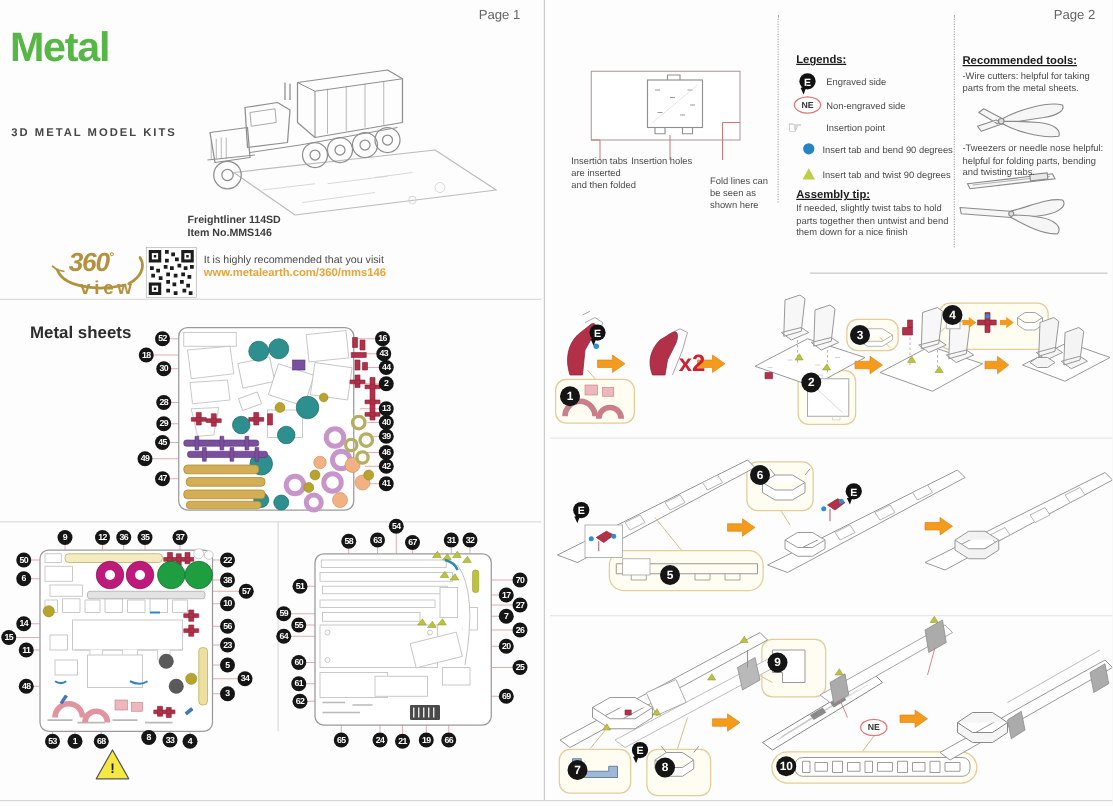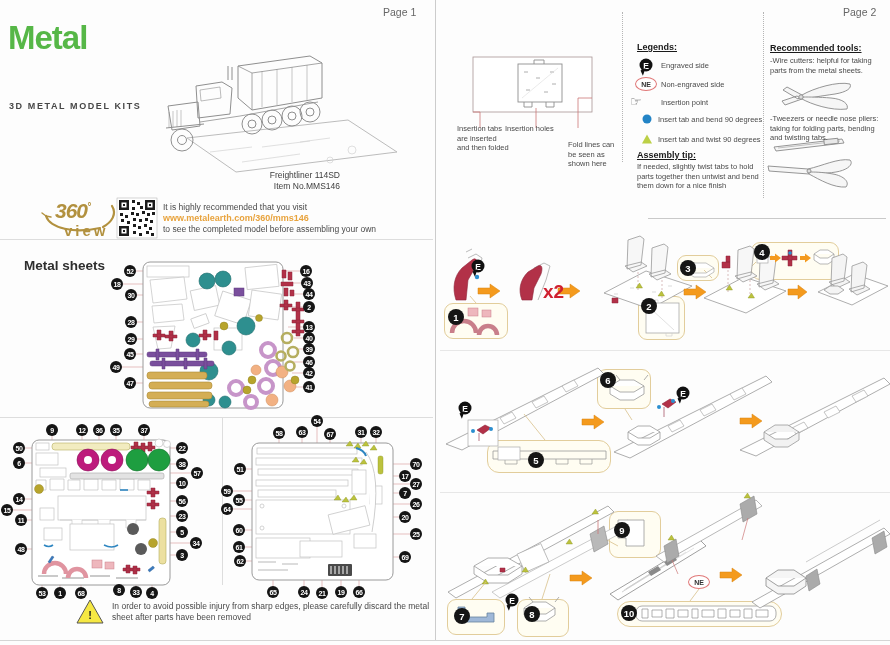--- a/index.html
+++ b/index.html
@@ -9,21 +9,21 @@
 .vl{position:absolute;width:1px;background:#ccc;z-index:0}
 .dot{position:absolute;width:0;border-left:1px dotted #b5b5b5;z-index:0}
 .hl{position:absolute;height:1px;background:#ddd;z-index:0}
 .t{position:absolute;z-index:3}
 .small{font-size:8.5px;line-height:10.5px;color:#4a4a4a}
 .tiny{font-size:7.5px;line-height:9.5px;color:#4a4a4a}
 .h-u{font-size:9px;font-weight:bold;text-decoration:underline;color:#1a1a1a}
 .pagelbl{font-size:10.5px;color:#666}
 .logo{font-weight:bold;font-size:33px;line-height:28px;color:#56b747;letter-spacing:-1px}
 .tagline{font-size:9px;font-weight:bold;color:#474747;letter-spacing:1.6px}
-.cap{font-size:8.5px;line-height:11px;color:#3d3d3d;text-align:right;font-weight:normal}
+.cap{font-size:8.5px;line-height:11px;color:#3d3d3d;text-align:left;font-weight:bold}
 .b360{font-size:21px;font-weight:bold;font-style:italic;color:#b2913f;letter-spacing:-1px}
 .bview{font-size:15px;font-weight:bold;color:#b2913f;letter-spacing:3px}
 .url{font-size:9px;font-weight:bold;color:#e8a33d}
 .mh{font-size:13.5px;font-weight:bold;color:#2e2e2e}
 .fch{font-size:20px;color:#333;letter-spacing:.3px}
 .pb{position:absolute;z-index:3;width:12px;height:12px;border-radius:50%;background:#151515;color:#fff;font-size:7px;font-weight:bold;display:flex;align-items:center;justify-content:center;transform:translate(-50%,-50%);letter-spacing:-.5px}
 .fb{position:absolute;z-index:4;width:16px;height:16px;border-radius:50%;background:#151515;color:#fff;font-size:9.5px;font-weight:bold;display:flex;align-items:center;justify-content:center;transform:translate(-50%,-50%)}
 .eb{position:absolute;z-index:4;width:13px;height:13px;border-radius:50%;background:#111;color:#fff;font-size:8.5px;font-weight:bold;display:flex;align-items:center;justify-content:center;transform:translate(-50%,-50%)}
 .eb:after{content:"";position:absolute;left:-3px;bottom:-3px;border:4px solid transparent;border-right-color:#111;transform:rotate(20deg)}
 .ne{position:absolute;z-index:4;width:22px;height:14px;border:1.2px solid #e07878;border-radius:50%;background:rgba(255,255,255,.9);color:#333;font-size:7px;font-weight:bold;display:flex;align-items:center;justify-content:center;transform:translate(-50%,-50%)}
@@ -58,26 +58,24 @@
   </div>
   <div class="t tagline" style="left:9px;top:101px">3D METAL MODEL KITS</div>
 
   <div class="t cap" style="left:150px;top:170px;width:190px">Freightliner 114SD</div>
   <div class="t cap" style="left:150px;top:181px;width:190px">Item No.MMS146</div>
 
   <div class="t b360" style="left:55px;top:199px"><span>360</span><sup style="font-size:10px">°</sup></div>
   <div class="t bview" style="left:64px;top:222px">view</div>
   <div class="t small" style="left:163px;top:202px;width:270px">It is highly recommended that you visit</div>
   <div class="t url" style="left:163px;top:213px;width:270px">www.metalearth.com/360/mms146</div>
-  <div class="t small" style="left:163px;top:224px;width:270px">to see the completed model before assembling your own</div>
 
   <div class="t mh" style="left:24px;top:258px">Metal sheets</div>
 
   <div class="warnmark" style="left:90px;top:615px">!</div>
-  <div class="t small" style="left:112px;top:601px;width:330px">In order to avoid possible injury from sharp edges, please carefully discard the metal sheet after parts have been removed</div>
 
   <div class="t tiny" style="left:457px;top:124px;width:52px">Insertion tabs are inserted and then folded</div>
   <div class="t tiny" style="left:505px;top:124px;width:62px">Insertion holes</div>
   <div class="t tiny" style="left:568px;top:140px;width:50px">Fold lines can be seen as shown here</div>
 
   <div class="t h-u" style="left:637px;top:42px">Legends:</div>
   <div class="eb" style="left:646px;top:65px">E</div>
   <div class="t tiny" style="left:661px;top:61px">Engraved side</div>
   <div class="ne" style="left:646px;top:84px">NE</div>
   <div class="t tiny" style="left:661px;top:80px">Non-engraved side</div>
@@ -85,21 +83,21 @@
   <div class="t tiny" style="left:661px;top:98px">Insertion point</div>
   <div class="lg-blue" style="left:647px;top:119px"></div>
   <div class="t tiny" style="left:658px;top:115px;width:118px">Insert tab and bend 90 degrees</div>
   <div class="lg-tri" style="left:647px;top:139px"></div>
   <div class="t tiny" style="left:658px;top:135px;width:118px">Insert tab and twist 90 degrees</div>
   <div class="t h-u" style="left:637px;top:150px">Assembly tip:</div>
   <div class="t tiny" style="left:637px;top:162px;width:122px">If needed, slightly twist tabs to hold parts together then untwist and bend them down for a nice finish</div>
 
   <div class="t h-u" style="left:770px;top:43px">Recommended tools:</div>
   <div class="t tiny" style="left:770px;top:56px;width:115px">-Wire cutters: helpful for taking parts from the metal sheets.</div>
-  <div class="t tiny" style="left:770px;top:114px;width:118px">-Tweezers or needle nose pliers: taking for folding parts, bending and twisting tabs.</div>
+  <div class="t tiny" style="left:770px;top:114px;width:118px">-Tweezers or needle nose helpful: helpful for folding parts, bending and twisting tabs.</div>
 
 
   <div class="callout" style="left:444px;top:303px;width:64px;height:36px"></div>
   <div class="callout" style="left:638px;top:296px;width:47px;height:44px"></div>
   <div class="callout" style="left:677px;top:255px;width:42px;height:26px"></div>
   <div class="callout" style="left:751px;top:242px;width:88px;height:38px"></div>
   <div class="callout" style="left:487px;top:440px;width:124px;height:33px;border-radius:12px"></div>
   <div class="callout" style="left:597px;top:369px;width:54px;height:40px"></div>
   <div class="callout" style="left:447px;top:599px;width:58px;height:36px"></div>
   <div class="callout" style="left:517px;top:599px;width:52px;height:38px"></div>

